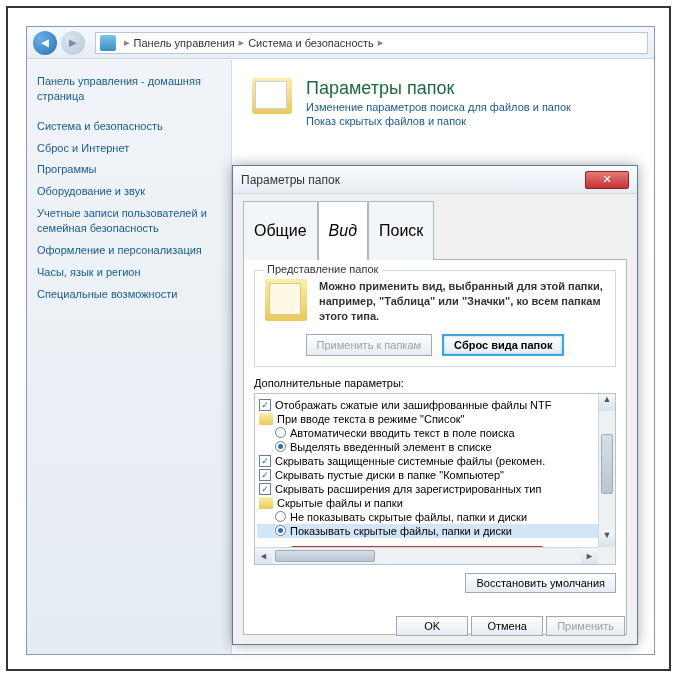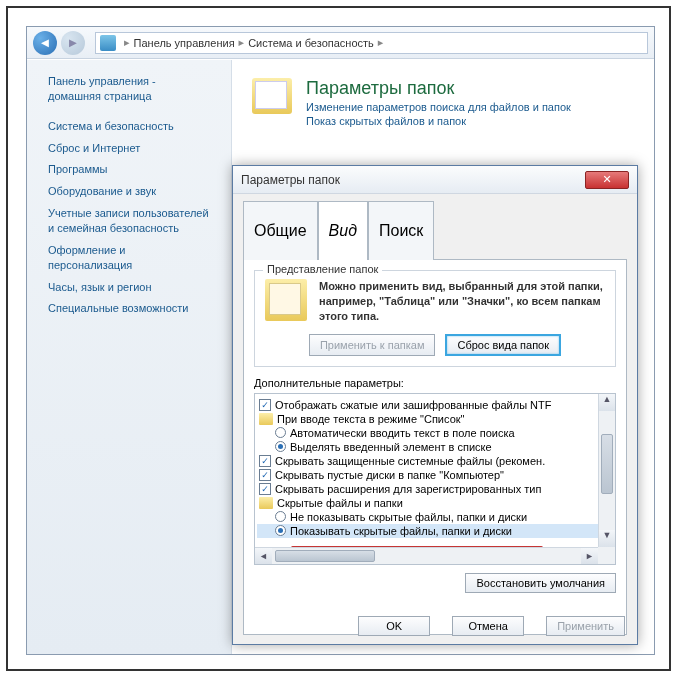--- a/index.html
+++ b/index.html
@@ -6,21 +6,21 @@
 body { width: 677px; height: 677px; background: #fff; position: relative; overflow: hidden; }
 .outer-border { position: absolute; top: 6px; left: 6px; right: 6px; bottom: 6px; border: 2px solid #333; }
 .window { position: absolute; top: 26px; left: 26px; right: 22px; bottom: 22px; border: 1px solid #8a9bb0; background: #fff; }
 .navbar { height: 32px; background: linear-gradient(#f6f9fc, #e8eef5); border-bottom: 1px solid #c8d3e0; display: flex; align-items: center; padding: 0 6px; gap: 4px; }
 .navbtn { width: 24px; height: 24px; border-radius: 50%; background: radial-gradient(circle at 30% 30%, #6ab0e8, #2b6fb5); display: flex; align-items: center; justify-content: center; color: #fff; font-size: 13px; }
 .navbtn.fwd { background: radial-gradient(circle at 30% 30%, #d8e5f0, #b7c9da); color: #88a; }
 .crumbs { flex: 1; height: 22px; border: 1px solid #b8c7da; background: #fff; margin-left: 6px; display: flex; align-items: center; font-size: 11px; color: #333; padding: 0 4px; }
 .crumbs .arr { color: #888; padding: 0 4px; }
 .crumbs .ico { width: 16px; height: 16px; background: linear-gradient(#7cc5e8,#3a8dc5); border-radius: 2px; margin-right: 4px; display: inline-block; }
 .body-area { display: flex; position: absolute; top: 33px; left: 0; right: 0; bottom: 0; }
-.sidebar { width: 205px; background: linear-gradient(#f0f4f8,#e5ecf3); padding: 14px 21px; border-right: 1px solid #d5dee8; }
+.sidebar { width: 205px; background: linear-gradient(#f0f4f8,#e5ecf3); padding: 14px 10px; border-right: 1px solid #d5dee8; }
 .sidebar .home { color: #1b5a8e; font-size: 11px; margin-bottom: 14px; line-height: 1.4; }
 .sidebar .link { color: #1b5a8e; font-size: 11px; margin: 7px 0; cursor: pointer; line-height: 1.35; }
 .main { flex: 1; padding: 18px 20px; background: #fff; }
 .main-head { display: flex; gap: 14px; margin-bottom: 10px; }
 .folder-ico-big { width: 40px; height: 36px; background: linear-gradient(#fceea9,#e9c95a); border-radius: 3px; position: relative; }
 .folder-ico-big::after { content: ""; position: absolute; left: 3px; top: 3px; width: 30px; height: 26px; background: #fff; border: 1px solid #cce; }
 .main-title { color: #1d6b3f; font-size: 18px; }
 .main-sub { color: #1b5a8e; font-size: 11px; margin-top: 2px; }
 .dialog { position: absolute; top: 165px; left: 232px; width: 406px; height: 480px; background: #f0f0f0; border: 1px solid #5b7ba3; box-shadow: 0 0 12px rgba(0,0,0,.35); }
 .dlg-title { height: 28px; background: linear-gradient(#fbfcfd,#e6ecf3); display: flex; align-items: center; padding: 0 8px; font-size: 12px; color: #333; border-bottom: 1px solid #cfd7e1; }
@@ -31,21 +31,21 @@
 .tab.active { background: #fff; font-style: italic; }
 .tab-panel { border: 1px solid #aeb9c4; background: #fff; padding: 10px; height: 376px; }
 .group { border: 1px solid #cdd5de; padding: 8px 10px 10px; position: relative; margin-bottom: 10px; }
 .group-title { position: absolute; top: -8px; left: 8px; background: #fff; padding: 0 4px; font-size: 11px; color: #333; }
 .group-row { display: flex; gap: 12px; font-weight: bold; }
 .group-ico { width: 42px; height: 42px; background: linear-gradient(#fceea9,#e9c95a); border-radius: 2px; position: relative; flex-shrink: 0; }
 .group-ico::after { content:""; position:absolute; left:4px; top:4px; width:30px; height:30px; background:#fff8e5; border:1px solid #d9c98a; }
 .group-text { font-size: 11px; color: #333; line-height: 1.35; }
 .btn { font-size: 11px; padding: 3px 10px; border: 1px solid #9ea9b5; background: linear-gradient(#fdfdfe,#e7ecf2); cursor: pointer; }
 .btn.disabled { color: #9aa2ab; }
-.btn.hl { border: 2px solid #3ba6e0; box-shadow: 0 0 2px #6cc1ee inset; }
+.btn.hl { border: 2px solid #3ba6e0; box-shadow: 0 0 2px #6cc1ee inset; font-weight: bold; }
 .btn-row { display: flex; gap: 10px; justify-content: center; margin-top: 10px; }
 .adv-label { font-size: 11px; margin-bottom: 4px; }
 .adv-box { border: 1px solid #b8c3cf; background: #fff; height: 172px; overflow: hidden; position: relative; }
 .adv-list { padding: 4px 2px; font-size: 11px; }
 .adv-item { display: flex; align-items: center; gap: 4px; padding: 1px 2px; white-space: nowrap; }
 .adv-item.sel { background: #d3e6f8; }
 .adv-item.indent1 { padding-left: 18px; }
 .chk { width: 12px; height: 12px; border: 1px solid #6a7d92; background: #fff; display: inline-flex; align-items: center; justify-content: center; flex-shrink: 0; }
 .chk.on::after { content: "✓"; font-size: 9px; color: #1b64b0; }
 .rad { width: 11px; height: 11px; border: 1px solid #6a7d92; border-radius: 50%; background: #fff; display: inline-flex; align-items: center; justify-content: center; flex-shrink: 0; }
@@ -57,21 +57,21 @@
 .scroll-v .arr { position: absolute; left: 0; right: 0; height: 17px; background: linear-gradient(#f3f6f9,#dbe2ea); text-align: center; font-size: 9px; color: #556; }
 .scroll-v .arr.up { top: 0; }
 .scroll-v .arr.dn { bottom: 0; }
 .scroll-h { position: absolute; left: 0; right: 17px; bottom: 0; height: 17px; background: #eef1f4; border-top: 1px solid #cfd7e0; }
 .scroll-h .thumb { position: absolute; top: 2px; bottom: 2px; left: 20px; width: 100px; background: linear-gradient(#d7dee6,#bac5d1); border: 1px solid #a1adbb; border-radius: 2px; }
 .scroll-h .arr { position: absolute; top: 0; bottom: 0; width: 17px; background: linear-gradient(#f3f6f9,#dbe2ea); text-align: center; font-size: 9px; color: #556; line-height: 17px; }
 .scroll-h .arr.l { left: 0; }
 .scroll-h .arr.r { right: 0; }
 .corner { position: absolute; right: 0; bottom: 0; width: 17px; height: 17px; background: #eef1f4; }
 .restore-row { text-align: right; margin-top: 8px; }
-.dlg-footer { position: absolute; bottom: 8px; right: 12px; display: flex; gap: 22px; padding-left: 20px; }
+.dlg-footer { position: absolute; bottom: 8px; right: 12px; display: flex; gap: 3px; padding-left: 20px; }
 .dlg-footer .btn { min-width: 72px; }
 </style>
 </head>
 <body>
 
 <div class="outer-border"></div>
 
 <div class="window">
   <div class="navbar">
     <div class="navbtn">◄</div>

